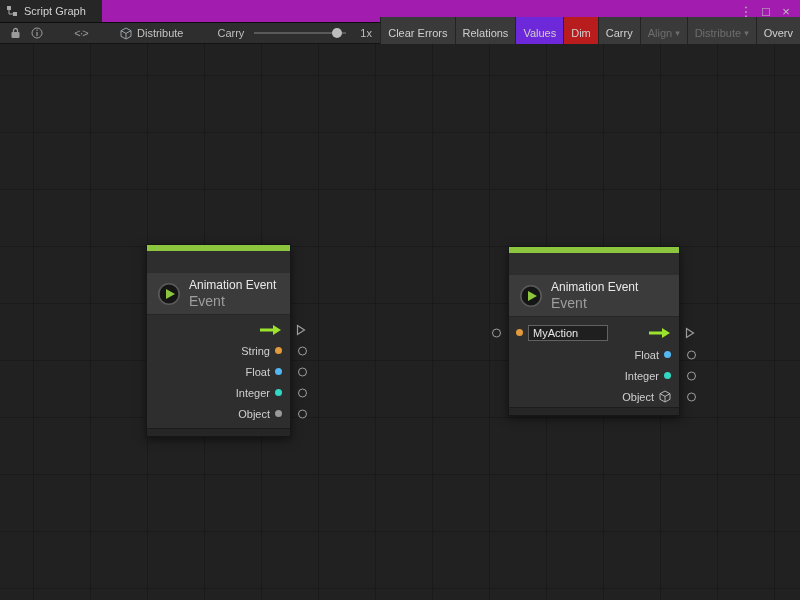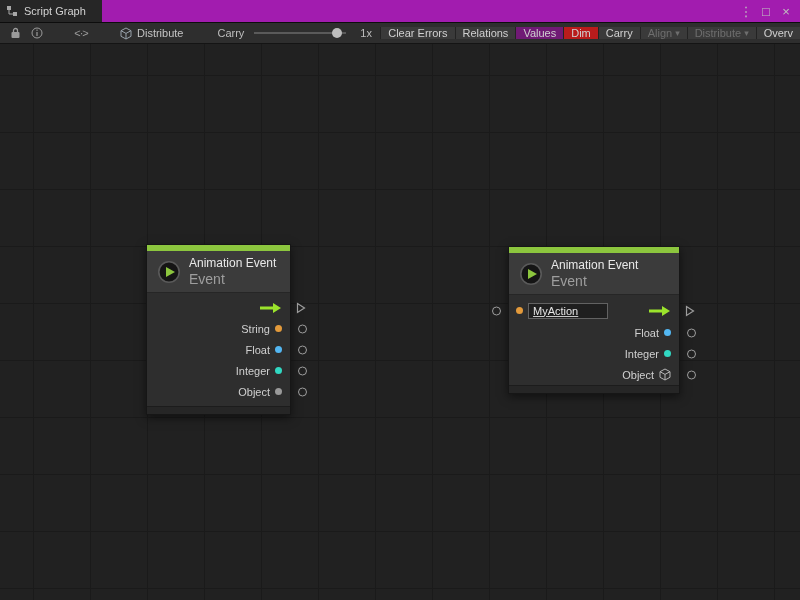--- a/index.html
+++ b/index.html
@@ -17,52 +17,52 @@
   .toolbar { height:22px; background:#2e2e2e; border-top:1px solid #0d0d0d; border-bottom:1px solid #141414;
              display:flex; align-items:center; font-size:11px; color:#c4c4c4; padding-left:4px; flex:0 0 auto; white-space:nowrap; }
   .tool-icon { width:22px; height:20px; display:inline-flex; align-items:center; justify-content:center; }
   .code-glyph { color:#9b9b9b; font-size:11px; letter-spacing:-1px; }
   .go-group { display:flex; align-items:center; gap:5px; margin-left:28px; }
   .zoom-label { margin-left:34px; color:#bdbdbd; }
   .slider { position:relative; width:92px; height:10px; margin-left:10px; }
   .slider-track { position:absolute; left:0; right:0; top:4px; height:2px; background:#5a5a5a; }
   .slider-handle { position:absolute; top:0; right:4px; width:10px; height:10px; border-radius:50%; background:#bdbdbd; }
   .zoom-value { margin-left:14px; color:#bdbdbd;text-align:center; }
-  .toolbar-buttons { margin-left:auto; display:flex; height:32px;align-items:center; }
+  .toolbar-buttons { margin-left:auto; display:flex; height:32px; }
   .tbtn { display:flex; align-items:center; gap:3px; padding:0 7px; background:#3a3a3a; border-left:1px solid #232323;
           color:#d0d0d0; font-size:11px; cursor:default; }
-  .tbtn.active { background:#701a75; }
+  .tbtn.active { background:#6d28d9; }
   .tbtn.dim-active { background:#b91c1c; }
   .tbtn.disabled { color:#6e6e6e; }
   .tbtn .caret { font-size:9px; color:inherit; }
 
   
   .canvas { position:relative; flex:1 1 auto; background-color:#212121;
     background-image: linear-gradient(#1a1a1a 1px, transparent 1px),
                       linear-gradient(90deg, #1a1a1a 1px, transparent 1px);
     background-size:57px 57px; background-position:33px 31px; overflow:hidden; }
 
   
   .node { position:absolute; background:#2e2e2e; border:1px solid #161616; box-shadow:0 3px 9px rgba(0,0,0,.5); }
   .node-accent { height:6px; }
-  .node-header { height:42px; background:#3b3b3b; display:flex; align-items:center; gap:8px; padding:13px 10px; border-bottom:1px solid #262626; }
+  .node-header { height:42px; background:#3b3b3b; display:flex; align-items:center; gap:8px; padding:13px 10px; border-bottom:1px solid #262626;margin-top:22px; }
   .node-icon { display:inline-flex; }
   .node-titles { display:flex; flex-direction:column; justify-content:center; gap:1px; }
   .node-title { color:#e8e8e8; font-size:12px; }
   .node-subtitle { color:#9e9e9e; font-size:14px; }
   .node-body { padding-top:4px; }
   .row { position:relative; height:21px; display:flex; align-items:center; justify-content:flex-end; gap:5px; padding:0 8px; }
   .row-label { color:#d0d0d0; font-size:11px; }
   .dot { width:7px; height:7px; border-radius:50%; flex:0 0 auto; }
   .flow-arrow { display:inline-flex; }
   .port { position:absolute; top:50%; transform:translateY(-50%); }
   .port-circle { width:9px; height:9px; border:1px solid #9d9d9d; border-radius:50%; right:-17px; }
   .port-flow { right:-16px; width:10px; height:12px; display:inline-flex; }
   .port-left { left:-17px; right:auto; }
-  .field-row { height:23px; justify-content:flex-start; padding-left:7px;text-decoration:underline; }
+  .field-row { height:23px; justify-content:flex-start; padding-left:7px; }
   .field-row .grow { flex:1 1 auto; }
   .node-field { width:80px; height:16px; background:#1f1f1f; border:1px solid #626262; color:#e6e6e6;
                 font-size:11px; font-family:"Liberation Sans", sans-serif; padding:0 4px; }
   .spacer-row { height:4px; }
   .node-footer { height:8px; background:#262626; border-top:1px solid #1c1c1c; }
   .cube-glyph { display:inline-flex; }
 </style>
 </head>
 <body>
 

